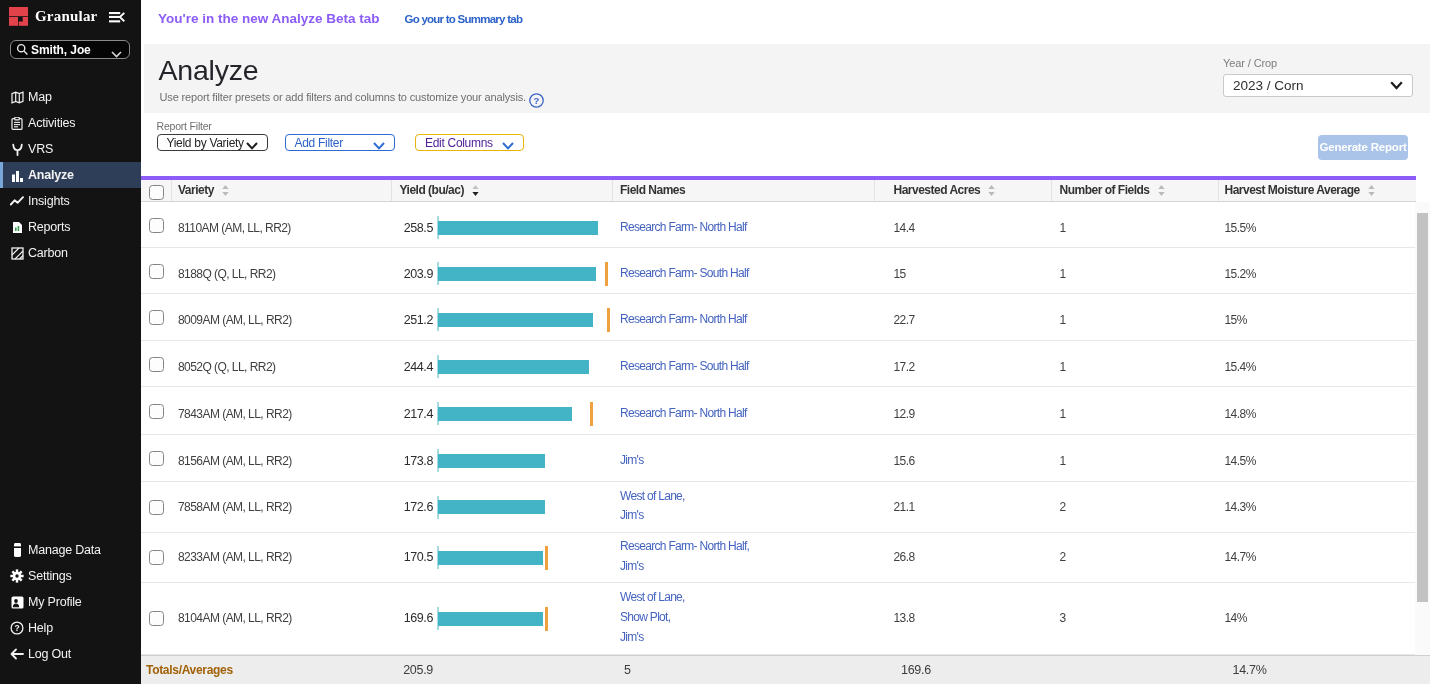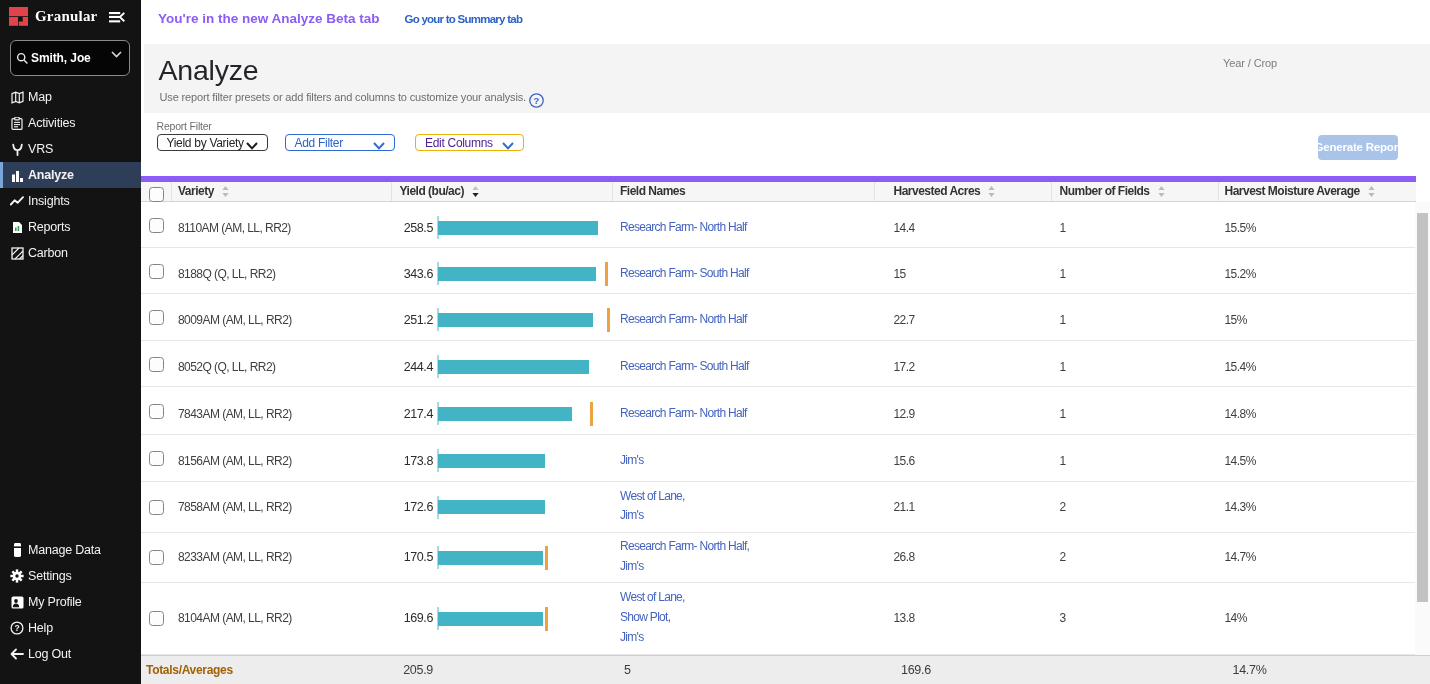--- a/index.html
+++ b/index.html
@@ -4,21 +4,21 @@
 *{margin:0;padding:0;box-sizing:border-box}
 html,body{width:1430px;height:684px;overflow:hidden;background:#fff;
   font-family:"Liberation Sans",sans-serif;}
 #app{position:relative;width:1430px;height:684px}
 
 #side{position:absolute;left:0;top:0;width:141px;height:684px;background:#131313;color:#fff}
 #logo{position:absolute;left:9px;top:7px;width:20px;height:19px}
 #brand{position:absolute;left:35px;top:8px;font-family:"Liberation Serif",serif;
   font-weight:bold;font-size:15px;color:#fff;letter-spacing:.2px}
 #collapse{position:absolute;left:108.5px;top:12px}
-#userbox{position:absolute;left:10px;top:40px;width:120px;height:36px;border:1px solid #8a8a8a;
+#userbox{position:absolute;left:10px;top:40px;width:120px;height:19px;border:1px solid #8a8a8a;
   border-radius:6px;background:#050505;display:flex;align-items:center}
 #userbox .utext{color:#fff;font-weight:bold;font-size:12px;letter-spacing:-.1px;margin-left:2px}
 #userbox svg{margin-left:5px}
 #userbox .uchev{position:absolute;right:7px;top:10px}
 .nav{position:absolute;left:0;width:141px}
 .nitem{position:relative;height:26px;display:flex;align-items:center;color:#f2f2f2;font-size:12.5px;letter-spacing:-.2px}
 .nitem .nic{width:14px;height:14px;margin-left:10px;margin-right:4px;flex:none;display:flex;align-items:center;justify-content:center}
 .nitem.active{background:#2e3e58}
 .nitem.active:before{content:"";position:absolute;left:0;top:0;width:3px;height:26px;background:#7aa7d9}
 
@@ -35,25 +35,25 @@
   border-radius:3px;font-size:13.5px;color:#2e2e2e;display:flex;align-items:center;padding-left:9px}
 #ycsel svg{position:absolute;right:9px;top:6px}
 
 #repflt{position:absolute;left:15.5px;top:120px;font-size:10.5px;letter-spacing:-.2px;color:#6e6e71}
 .sel{position:absolute;top:134px;height:17px;border-radius:4px;font-size:12px;letter-spacing:-.3px;white-space:nowrap;display:flex;
   align-items:center;background:#fff}
 .sel svg{position:absolute;top:7px}
 #sel1{left:15.5px;width:111px;border:1px solid #3a3a3a;color:#252525}
 #sel2{left:143.5px;width:110px;border:1px solid #2e6bd0;color:#2d62c9}
 #sel3{left:274px;width:109px;border:1px solid #eab308;color:#4c1d95}
-#genrep{position:absolute;left:1177px;top:134.5px;width:80px;height:25px;border-radius:4px;
+#genrep{position:absolute;left:1177px;top:134.5px;width:90px;height:25px;border-radius:4px;
   background:#a9c3e9;color:#fff;font-weight:bold;font-size:11.5px;letter-spacing:-.2px;display:flex;align-items:center;justify-content:center;white-space:nowrap}
 
 #thead{position:absolute;left:141px;top:175.5px;width:1275px;height:26.7px;background:#f6f6f6;
-  border-top:6px solid #8b5cf6;border-bottom:1px solid #d4d4d4}
+  border-top:4px solid #8b5cf6;border-bottom:1px solid #d4d4d4}
 .hcell{position:absolute;top:0;height:100%;display:flex;align-items:center;gap:8px;
   font-size:12px;letter-spacing:-.5px;font-weight:bold;color:#333}
 .hline{position:absolute;top:0;height:100%;width:1px;background:#e2e2e2}
 .cb{position:absolute;left:8px;width:15px;height:15px;border:1.5px solid #848484;border-radius:3.5px;background:#fdfdfd}
 #thead .cb{top:5px}
 #tbody{position:absolute;left:141px;top:202.2px;width:1289px;height:452.8px;background:#fff}
 .trow{position:absolute;left:0;width:1274px;border-bottom:1px solid #e7e7e7;font-size:12px;letter-spacing:-.55px;color:#3f3f3f}
 .trow .cb{top:50%;margin-top:-7px}
 .c-var{position:absolute;left:37px;top:50%;transform:translateY(-50%)}
 .sgl .c-var,.sgl .c-yield,.sgl .c-ac,.sgl .c-nf,.sgl .c-mo,.sgl .c-fields{margin-top:3.5px}
@@ -199,20 +199,25 @@
     <span class="t2">Go your to Summary tab</span>
   </div>
   <div id="grayband">
     <div id="title">Analyze</div>
     <div id="subtitle">Use report filter presets or add filters and columns to customize your analysis.</div>
     <svg id="helpq" width="15" height="15" viewBox="0 0 15 15">
           <circle cx="7.5" cy="7.5" r="6.7" stroke="#3c64c6" stroke-width="1.3" fill="none"></circle>
           <text x="7.5" y="11" font-size="9.5" font-weight="bold" fill="#3c64c6" text-anchor="middle" font-family="Liberation Sans">?</text>
         </svg>
     <div id="yclabel">Year / Crop</div>
+    <div id="ycsel">2023 / Corn
+      <svg width="13" height="9" viewBox="0 0 13 9">
+            <path d="M1.2 1.2 L6.5 7 L11.8 1.2" stroke="#1c1c1c" stroke-width="2.2" fill="none"></path>
+          </svg>
+    </div>
   </div>
   <div id="repflt">Report Filter</div>
   <div class="sel" id="sel1">
         <span style="margin-left:9px">Yield by Variety</span>
     <svg style="right:9px" width="12" height="8" viewBox="0 0 12 8">
           <path d="M1 1 L6 6.4 L11 1" stroke="#1c1c1c" stroke-width="2" fill="none"></path>
         </svg>
       </div>
   <div class="sel" id="sel2">
         <span style="margin-left:9px">Add Filter</span>
@@ -272,21 +277,21 @@
   <div class="c-fields">
           <div>Research Farm- North Half</div>
         </div>
   <div class="c-ac">14.4</div>
   <div class="c-nf">1</div>
   <div class="c-mo">15.5%</div>
 </div>
 <div class="trow sgl" style="top:45.900000000000006px;height:46.00000000000003px">
   <span class="cb"></span>
   <div class="c-var">8188Q (Q, LL, RR2)</div>
-  <div class="c-yield">343.6</div>
+  <div class="c-yield">203.9</div>
   <div class="barwrap">
           <span class="ltick"></span>
           <span class="bar" style="width:157.5px"></span>
         </div>
   <div class="otick" style="left:464px"></div>
   <div class="c-fields">
           <div>Research Farm- South Half</div>
         </div>
   <div class="c-ac">15</div>
   <div class="c-nf">1</div>

